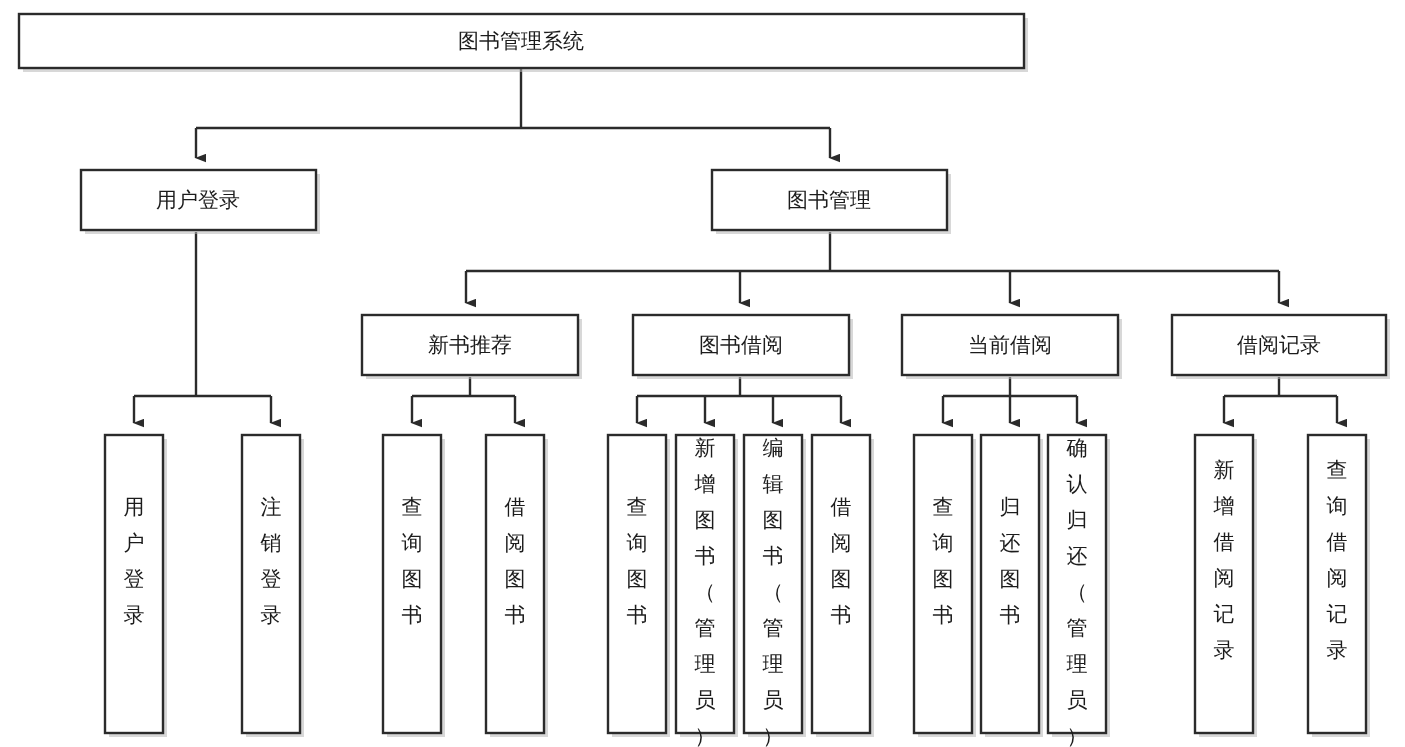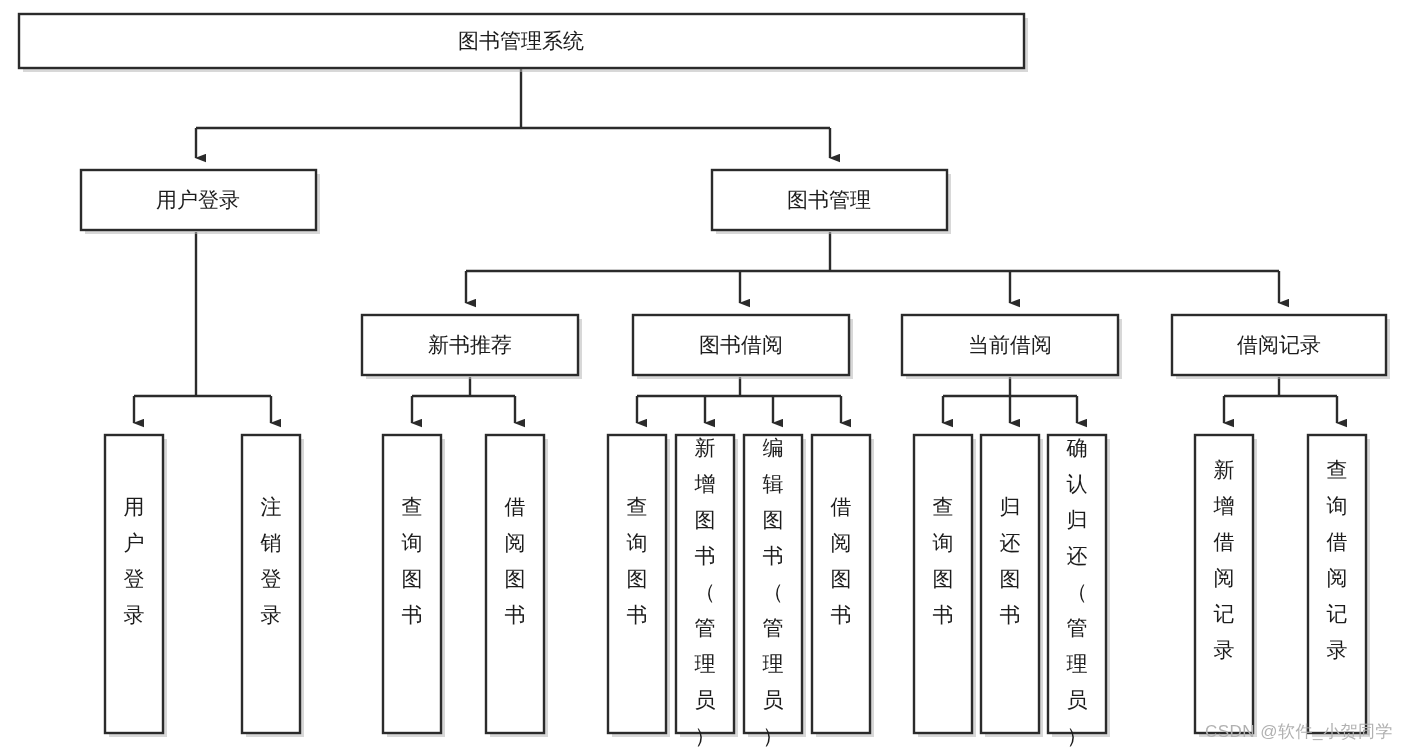--- a/index.html
+++ b/index.html
@@ -248,14 +248,13 @@
       <text class="node-label-v" x="1224" y="477"><tspan x="1224" y="477" text-anchor="middle">新</tspan><tspan x="1224" y="513" text-anchor="middle">增</tspan><tspan x="1224" y="549" text-anchor="middle">借</tspan><tspan x="1224" y="585" text-anchor="middle">阅</tspan><tspan x="1224" y="621" text-anchor="middle">记</tspan><tspan x="1224" y="657" text-anchor="middle">录</tspan></text>
     </g>
 
     <g>
       <rect class="node-shadow" x="1312" y="439" width="58" height="298"></rect>
       <rect class="node-box" x="1308" y="435" width="58" height="298"></rect>
       <text class="node-label-v" x="1337" y="477"><tspan x="1337" y="477" text-anchor="middle">查</tspan><tspan x="1337" y="513" text-anchor="middle">询</tspan><tspan x="1337" y="549" text-anchor="middle">借</tspan><tspan x="1337" y="585" text-anchor="middle">阅</tspan><tspan x="1337" y="621" text-anchor="middle">记</tspan><tspan x="1337" y="657" text-anchor="middle">录</tspan></text>
     </g>
   </svg>
 
-  <div class="watermark">CSDN @软件_小贺同学</div>
 </div>
 
 </body></html>

